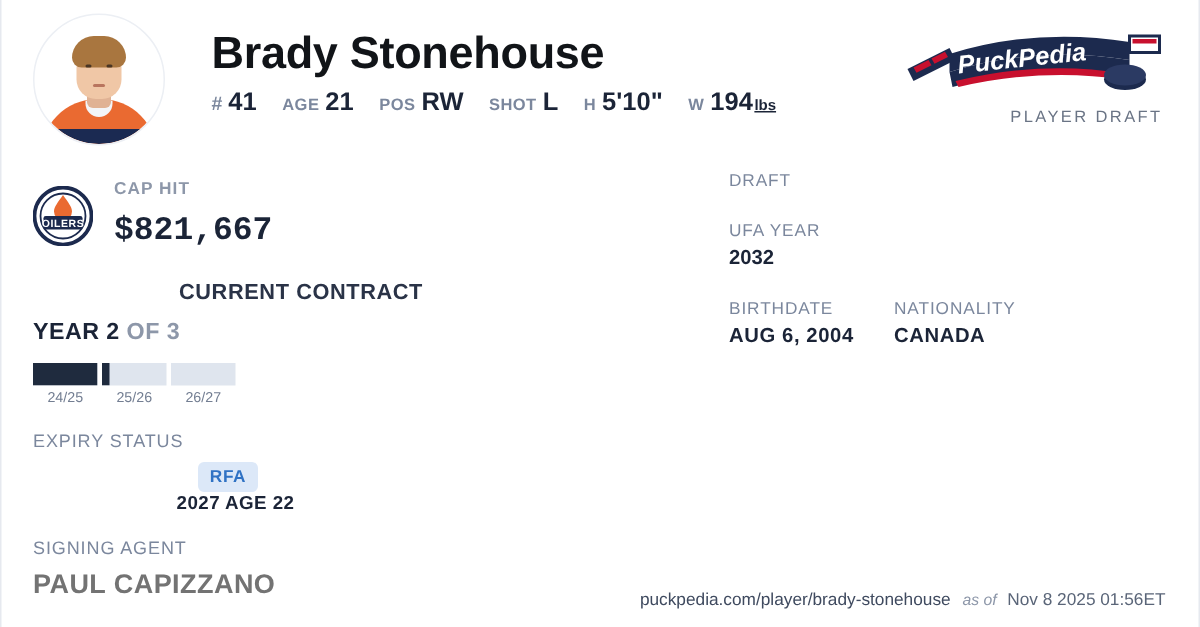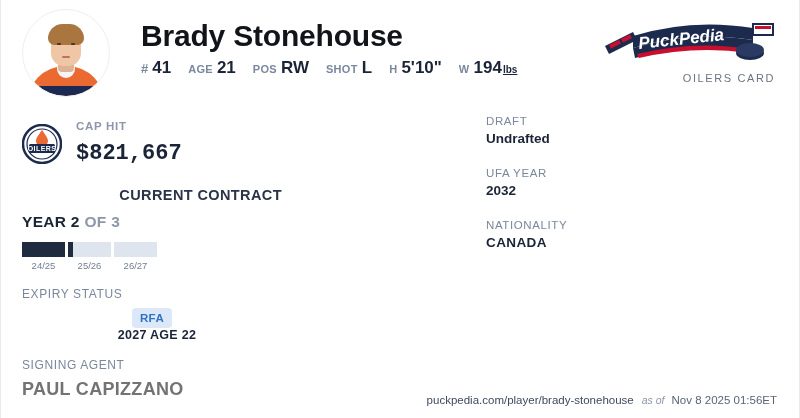--- a/index.html
+++ b/index.html
@@ -441,21 +441,21 @@
         <path d="M34 38 Q92 24 146 33 L146 37 Q92 29 36 42 Z" fill="#c8102e"></path>
 
         <text x="36" y="33" font-family="'Liberation Sans', sans-serif" font-size="17" font-weight="bold" font-style="italic" fill="#ffffff" transform="rotate(-6 36 33)">PuckPedia</text>
 
         <ellipse cx="147" cy="37" rx="14" ry="7" fill="#1c2a4e"></ellipse>
         <ellipse cx="147" cy="34" rx="14" ry="7" fill="#2b3a63"></ellipse>
 
         <rect x="150" y="8" width="20" height="11" fill="#ffffff" stroke="#1c2a4e" stroke-width="2"></rect>
         <rect x="152" y="10" width="16" height="3" fill="#c8102e"></rect>
       </svg>
-      <div class="brand-sub">OILERS CARD</div>
+      <div class="brand-sub">PLAYER DRAFT</div>
     </div>
 
   </div>
 
   <div class="body-area">
 
     <div class="left-col">
 
       <div class="caphit-row">
         <svg class="team-logo" viewBox="0 0 40 40">
@@ -503,29 +503,32 @@
 
       <div class="sub-label">SIGNING AGENT</div>
       <div class="agent-name">PAUL CAPIZZANO</div>
 
     </div>
 
     <div class="right-col">
 
       <div class="field">
         <div class="field-label">DRAFT</div>
-        <div class="field-value">Undrafted</div>
       </div>
 
       <div class="field">
         <div class="field-label">UFA YEAR</div>
         <div class="field-value">2032</div>
       </div>
 
       <div class="field field-pair">
+        <div class="col-a">
+          <div class="field-label">BIRTHDATE</div>
+          <div class="field-value caps">AUG 6, 2004</div>
+        </div>
         <div>
           <div class="field-label">NATIONALITY</div>
           <div class="field-value caps">CANADA</div>
         </div>
       </div>
 
     </div>
 
   </div>
 

